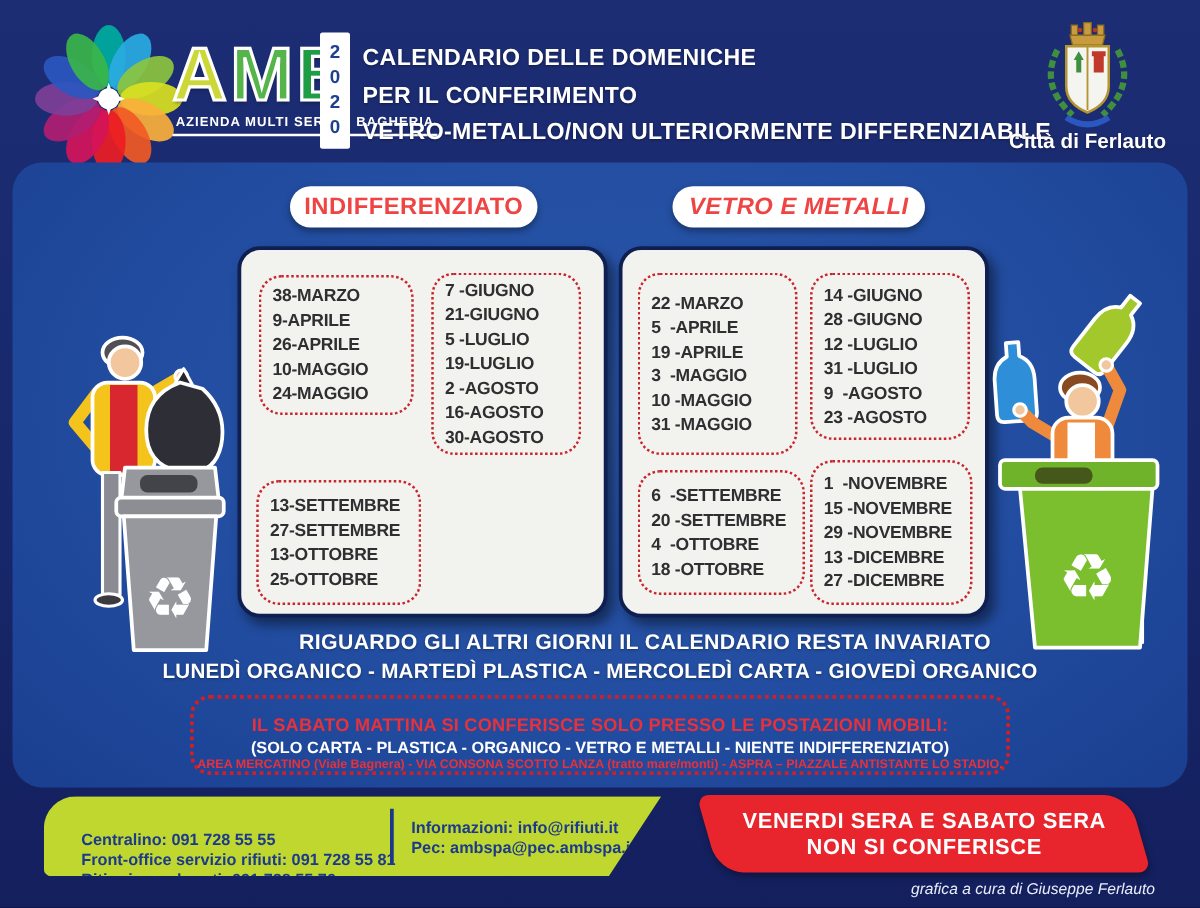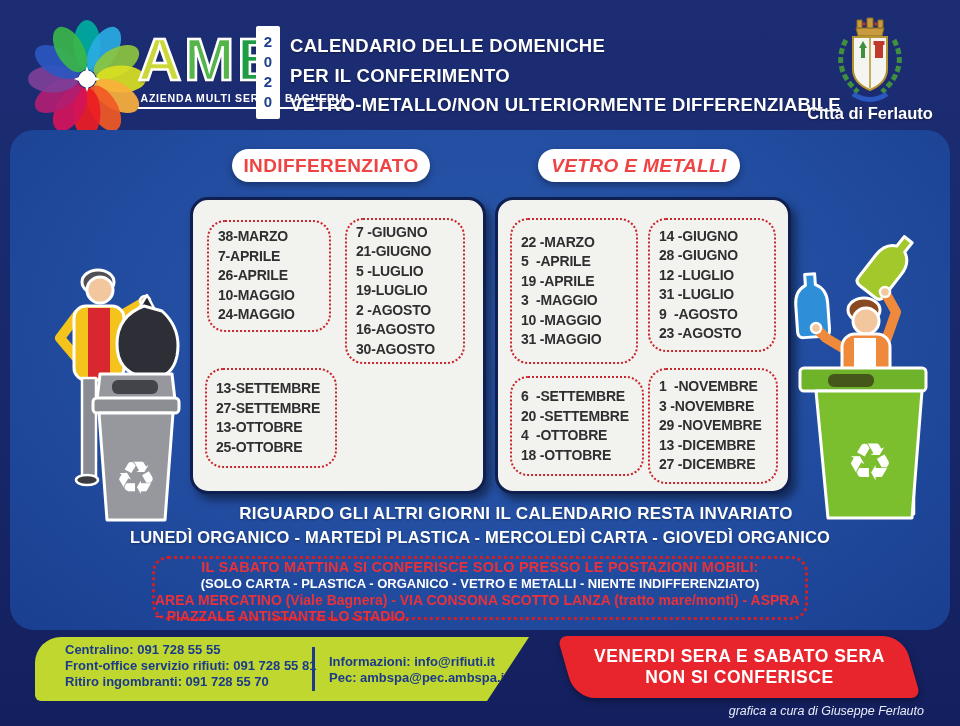--- a/index.html
+++ b/index.html
@@ -36,43 +36,43 @@
   .card{position:absolute;top:197px;width:290px;height:291px;background:#f2f2ee;
     border:3px solid #101f52;border-radius:18px;box-shadow:5px 6px 9px rgba(0,0,0,.45);}
   .card-left{left:190px;} .card-right{left:495px;}
   .date-group{position:absolute;border:2.5px dotted #c8252c;border-radius:18px;
     display:flex;flex-direction:column;justify-content:center;padding:4px 0 4px 9px;box-sizing:border-box;}
   .date-line{font-size:14px;font-weight:700;color:#2f2f31;line-height:19.5px;
     letter-spacing:-.2px;white-space:pre;}
   
   .lg1{left:14px;top:20px;width:124px;height:112px;}
   .lg2{left:152px;top:3px;width:120px;height:146px;margin-top:15px;}
-  .lg3{left:12px;top:168px;width:132px;height:100px;}
+  .lg3{left:12px;top:184px;width:132px;height:100px;}
   .lg4{left:150px;top:172px;width:126px;height:100px;}
   
   .rg1{left:12px;top:18px;width:128px;height:146px;}
   .rg2{left:150px;top:18px;width:128px;height:134px;}
   .rg3{left:12px;top:176px;width:134px;height:100px;}
   .rg4{left:150px;top:168px;width:130px;height:116px;}
   
   .note{position:absolute;left:0;width:960px;text-align:center;color:#fff;font-weight:700;
     text-shadow:0 1px 2px rgba(0,0,0,.35);}
   .note1{top:504px;font-size:17px;letter-spacing:.3px;padding-left:36px;}
   .note2{top:528px;font-size:16.5px;letter-spacing:.2px;}
   .saturday-box{position:absolute;left:152px;top:556px;width:656px;height:64px;
     border:3px dotted #d21f26;border-radius:16px;box-sizing:border-box;
-    display:flex;flex-direction:column;justify-content:flex-start;align-items:center;gap:1px;}
+    display:flex;flex-direction:column;justify-content:flex-end;align-items:center;gap:1px;}
   .sat1{color:#e8313a;font-weight:700;font-size:14.5px;letter-spacing:.2px;}
   .sat2{color:#fff;font-weight:700;font-size:13px;}
-  .sat3{color:#e8313a;font-weight:700;font-size:14px;}
+  .sat3{color:#e8313a;font-weight:700;font-size:10px;}
   
   .contact-strip{position:absolute;left:35px;top:637px;width:494px;height:64px;background:#c0d72f;
     border-top-left-radius:26px;border-bottom-left-radius:6px;
     clip-path:polygon(0 0,100% 0,91.5% 100%,0 100%);}
-  .contacts-left{position:absolute;left:30px;top:5px;color:#1b3a8c;font-weight:700;font-size:13px;line-height:16px;}
+  .contacts-left{position:absolute;left:30px;top:27px;color:#1b3a8c;font-weight:700;font-size:13px;line-height:16px;}
   .contacts-right{position:absolute;left:294px;top:17px;color:#1b3a8c;font-weight:700;font-size:13px;line-height:16px;}
   .contact-divider{position:absolute;left:277px;top:10px;width:2.5px;height:44px;background:#1b3a8c;}
   .ribbon{position:absolute;left:566px;top:636px;width:346px;height:62px;background:#e8242c;
     transform:skewX(16deg);border-radius:10px 20px 10px 20px;box-shadow:0 3px 6px rgba(0,0,0,.35);
     display:flex;flex-direction:column;align-items:center;justify-content:center;gap:2px;}
   .ribbon-inner{transform:skewX(-16deg);text-align:center;}
   .ribbon-line{color:#fff;font-weight:700;font-size:17.5px;letter-spacing:.5px;line-height:21px;}
   .credit{position:absolute;right:36px;top:704px;color:#e9ecfa;font-style:italic;font-size:12.5px;}
   
   .illu-left{position:absolute;left:38px;top:254px;}
@@ -133,21 +133,21 @@
   <div class="municipality">Città di Ferlauto</div>
 
   <div class="panel"></div>
 
   <div class="pill pill-left">INDIFFERENZIATO</div>
   <div class="pill pill-right">VETRO E METALLI</div>
 
   <div class="card card-left">
     <div class="date-group lg1">
         <div class="date-line">38-MARZO</div>
-        <div class="date-line">7-APRILE</div>
+        <div class="date-line">9-APRILE</div>
         <div class="date-line">26-APRILE</div>
         <div class="date-line">10-MAGGIO</div>
         <div class="date-line">24-MAGGIO</div>
       </div>
     <div class="date-group lg2">
         <div class="date-line">7 -GIUGNO</div>
         <div class="date-line">21-GIUGNO</div>
         <div class="date-line">5 -LUGLIO</div>
         <div class="date-line">19-LUGLIO</div>
         <div class="date-line">2 -AGOSTO</div>
@@ -180,21 +180,21 @@
         <div class="date-line">23 -AGOSTO</div>
       </div>
     <div class="date-group rg3">
         <div class="date-line">6  -SETTEMBRE</div>
         <div class="date-line">20 -SETTEMBRE</div>
         <div class="date-line">4  -OTTOBRE</div>
         <div class="date-line">18 -OTTOBRE</div>
       </div>
     <div class="date-group rg4">
         <div class="date-line">1  -NOVEMBRE</div>
-        <div class="date-line">3 -NOVEMBRE</div>
+        <div class="date-line">15 -NOVEMBRE</div>
         <div class="date-line">29 -NOVEMBRE</div>
         <div class="date-line">13 -DICEMBRE</div>
         <div class="date-line">27 -DICEMBRE</div>
       </div>
   </div>
 
   <svg class="illu-left" width="144" height="270" viewBox="0 0 144 270">
     <g stroke="#ffffff" stroke-width="3" stroke-linejoin="round">
       <ellipse cx="60" cy="28" rx="16" ry="12" fill="#4f4f55"></ellipse>
       <circle cx="62" cy="36" r="13" fill="#f2c79e"></circle>

